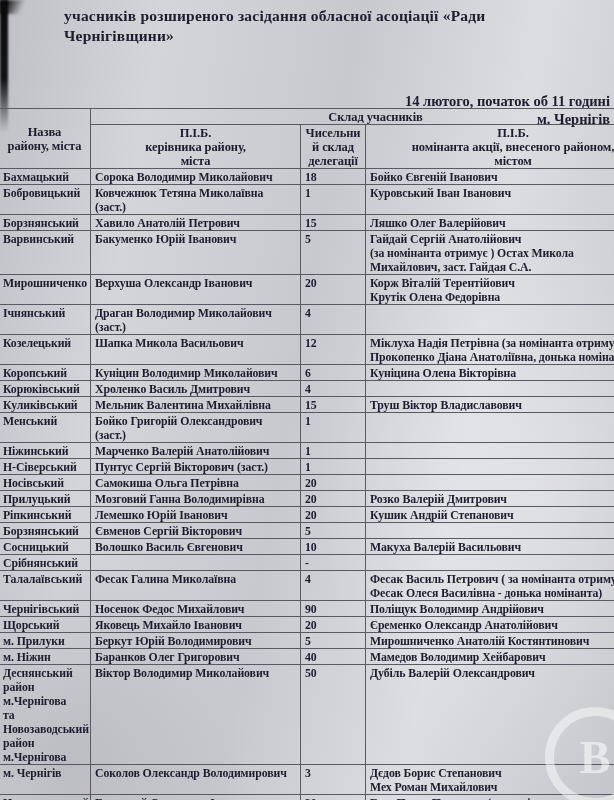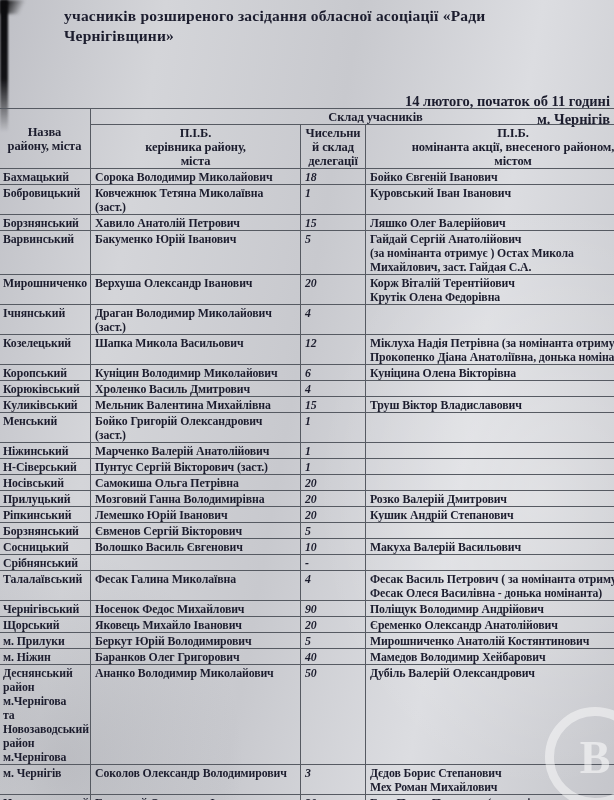--- a/index.html
+++ b/index.html
@@ -44,21 +44,21 @@
   table.doc col.c2{width:210px;}
   table.doc col.c3{width:65px;}
   table.doc col.c4{width:295px;}
   table.doc th,table.doc td{
     border:1px solid #565a62;
     padding:0.5px 4px;vertical-align:top;text-align:left;
     white-space:pre-line;line-height:14px;overflow:hidden;
   }
   table.doc th{text-align:center;vertical-align:middle;font-size:12.5px;line-height:14px;}
   th.group-head{font-size:13.5px;}
-  td.count{text-align:center;padding-left:0;padding-right:0;font-style:italic;}
+  td.count{text-align:center;padding-left:0;padding-right:0;}
 
   
   .watermark{
     position:absolute;right:-31px;bottom:-7px;width:100px;height:100px;
     pointer-events:none;
   }
   .wm-ring{
     position:absolute;left:0;top:0;width:82px;height:82px;
     border:9px solid rgba(255,255,255,0.48);border-radius:50%;
   }
@@ -260,21 +260,21 @@
         <td>Мамедов Володимир Хейбарович</td>
       </tr>
       <tr>
         <td>Деснянський
 район
 м.Чернігова
 та
 Новозаводський
 район
 м.Чернігова</td>
-        <td>Ананко Володимир Миколайович</td>
+        <td>Віктор Володимир Миколайович</td>
         <td class="count">50</td>
         <td>Дубіль Валерій Олександрович</td>
       </tr>
       <tr>
         <td>м. Чернігів</td>
         <td>Соколов Олександр Володимирович</td>
         <td class="count">3</td>
         <td>Дєдов Борис Степанович
 Мех Роман  Михайлович</td>
       </tr>

